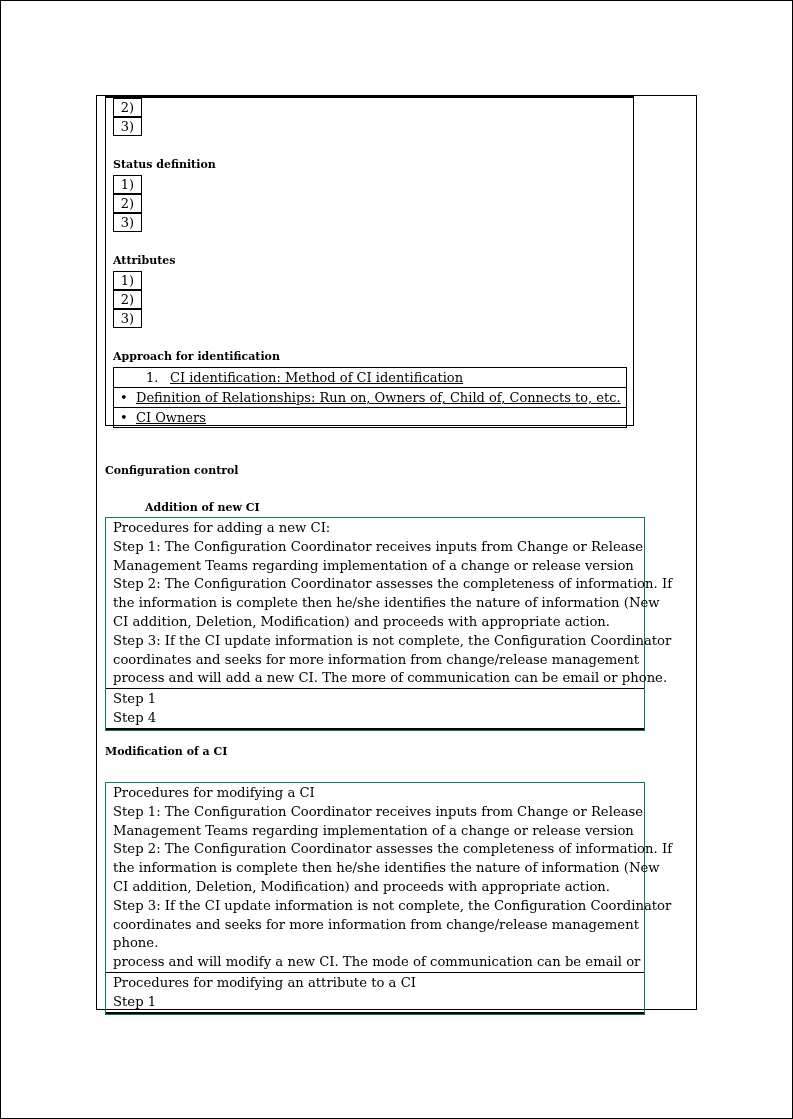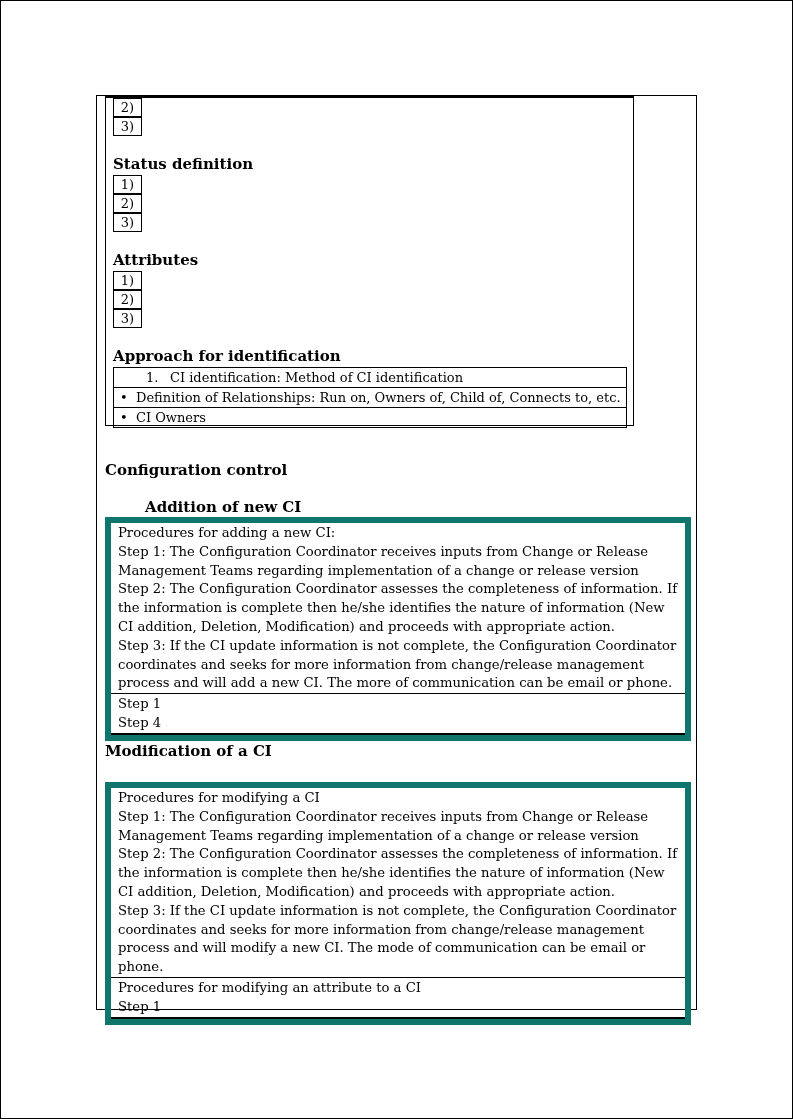--- a/index.html
+++ b/index.html
@@ -2,29 +2,29 @@
 <html><head>
 <meta charset="utf-8">
 <style>
   html, body { margin:0; padding:0; background:#fff; }
   body { width:793px; height:1119px; position:relative; overflow:hidden;
          font-family:"DejaVu Serif", "Liberation Serif", serif; color:#000; }
   .page { position:absolute; left:0; top:0; width:791px; height:1117px; border:1px solid #000; }
   .outer { position:absolute; left:96px; top:95px; width:601px; height:915px; border:1px solid #000; box-sizing:border-box; }
   .inner { position:absolute; left:105px; top:96px; width:529px; height:330px; border-left:1px solid #000; border-right:1px solid #000; border-bottom:1px solid #000; border-top:2px solid #000; box-sizing:border-box; }
   .txt { position:absolute; font-size:13.2px; line-height:19px; white-space:nowrap; }
-  .bold { font-weight:bold; font-size:15px; }
+  .bold { font-weight:bold; font-size:11px; }
   .numbox { position:absolute; left:113px; width:29px; height:19px; border:1px solid #000; box-sizing:border-box; font-size:13px; line-height:17px; text-align:center; }
   .apptable { position:absolute; left:113px; top:367px; width:514px; border:1px solid #000; box-sizing:border-box; }
   .approw { height:19px; font-size:13px; line-height:19px; white-space:nowrap; border-bottom:1px solid #000; position:relative; }
   .approw:last-child { border-bottom:none; }
   .approw .bullet { position:absolute; left:6px; top:0; }
-  .approw .lbl { position:absolute; left:22px; top:0; }
+  .approw .lbl { position:absolute; left:22px; top:0;text-decoration:underline; }
   .approw.num .lbl { left:32px; }
-  .box { position:absolute; left:105px; width:586px; border:6px solid #0f766e; box-sizing:border-box; }
+  .box { position:absolute; left:105px; width:540px; border:1px solid #0f766e; box-sizing:border-box; }
   .cell { padding:1px 0 0 7px; font-size:13.2px; line-height:18.8px; border-bottom:1px solid #000; }
   .cell:last-child { border-bottom:2px solid #000; }
   .cell div { white-space:nowrap; }
 </style>
 </head>
 <body>
 
 <div class="page"></div>
 <div class="outer"></div>
 <div class="inner"></div>
@@ -83,20 +83,20 @@
 <div class="box" style="top:782px;">
   <div class="cell">
     <div>Procedures for modifying a CI</div>
     <div>Step 1: The Configuration Coordinator receives inputs from Change or Release</div>
     <div>Management Teams regarding implementation of a change or release version</div>
     <div>Step 2: The Configuration Coordinator assesses the completeness of information. If</div>
     <div>the information is complete then he/she identifies the nature of information (New</div>
     <div>CI addition, Deletion, Modification) and proceeds with appropriate action.</div>
     <div>Step 3: If the CI update information is not complete, the Configuration Coordinator</div>
     <div>coordinates and seeks for more information from change/release management</div>
+    <div>phone.</div>
     <div>process and will modify a new CI. The mode of communication can be email or</div>
-    <div>phone.</div>
   </div>
   <div class="cell">
     <div>Procedures for modifying an attribute to a CI</div>
     <div>Step 1</div>
   </div>
 </div>
 
 </body></html>

